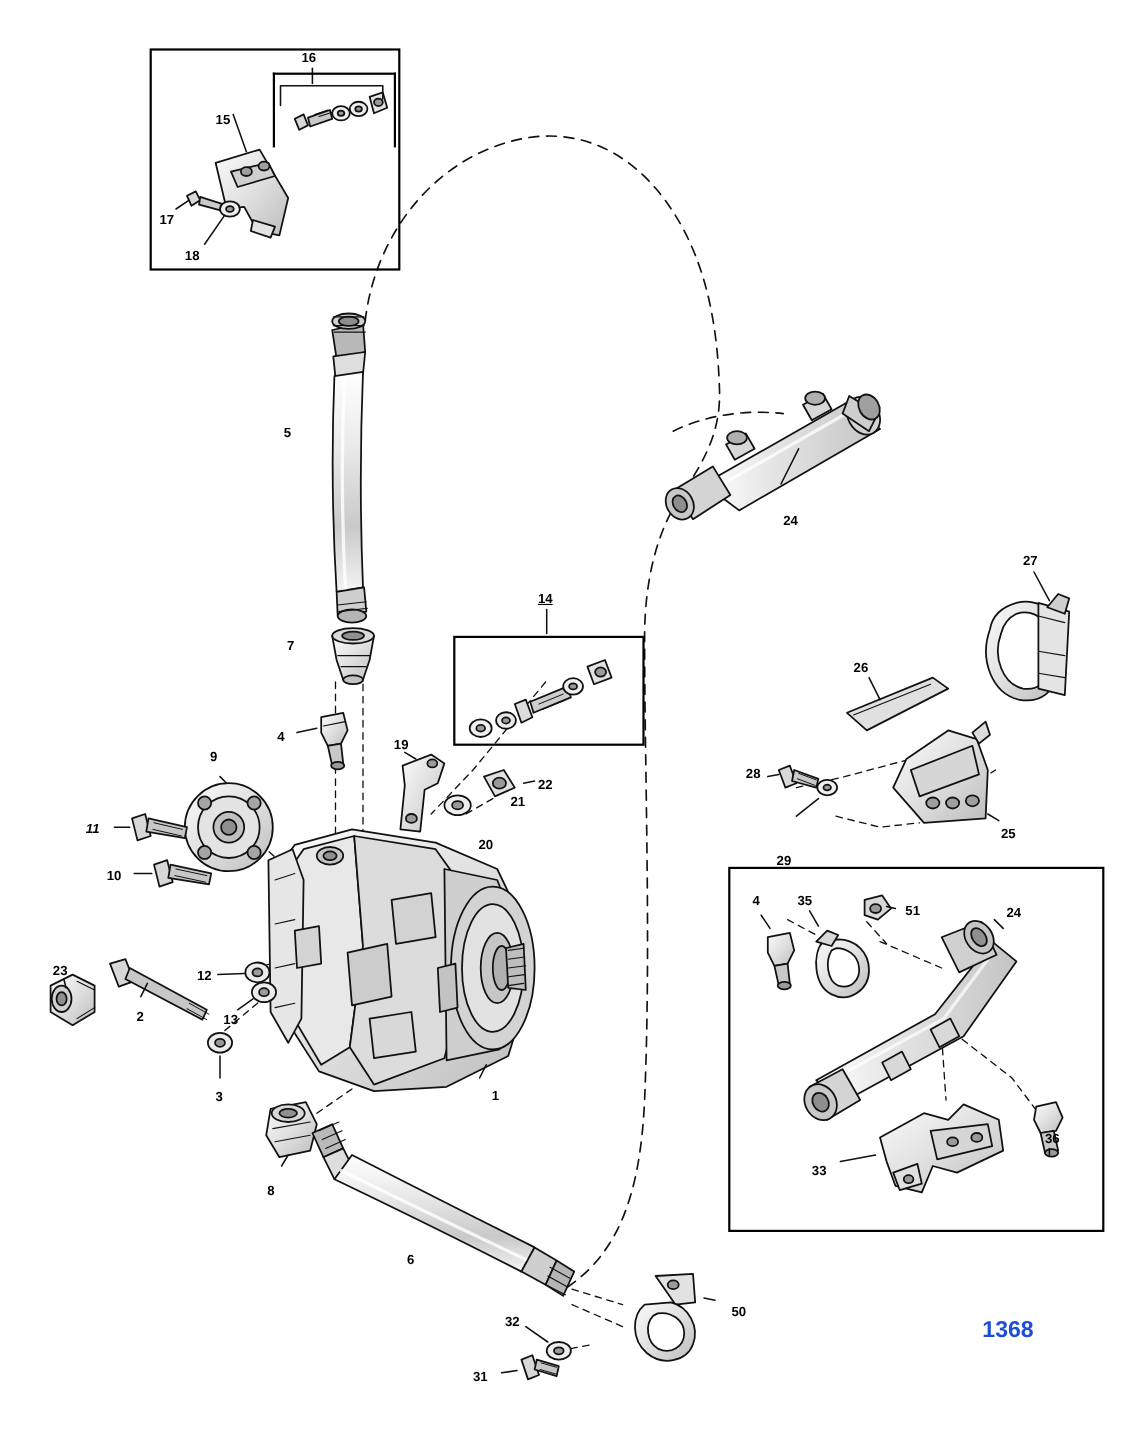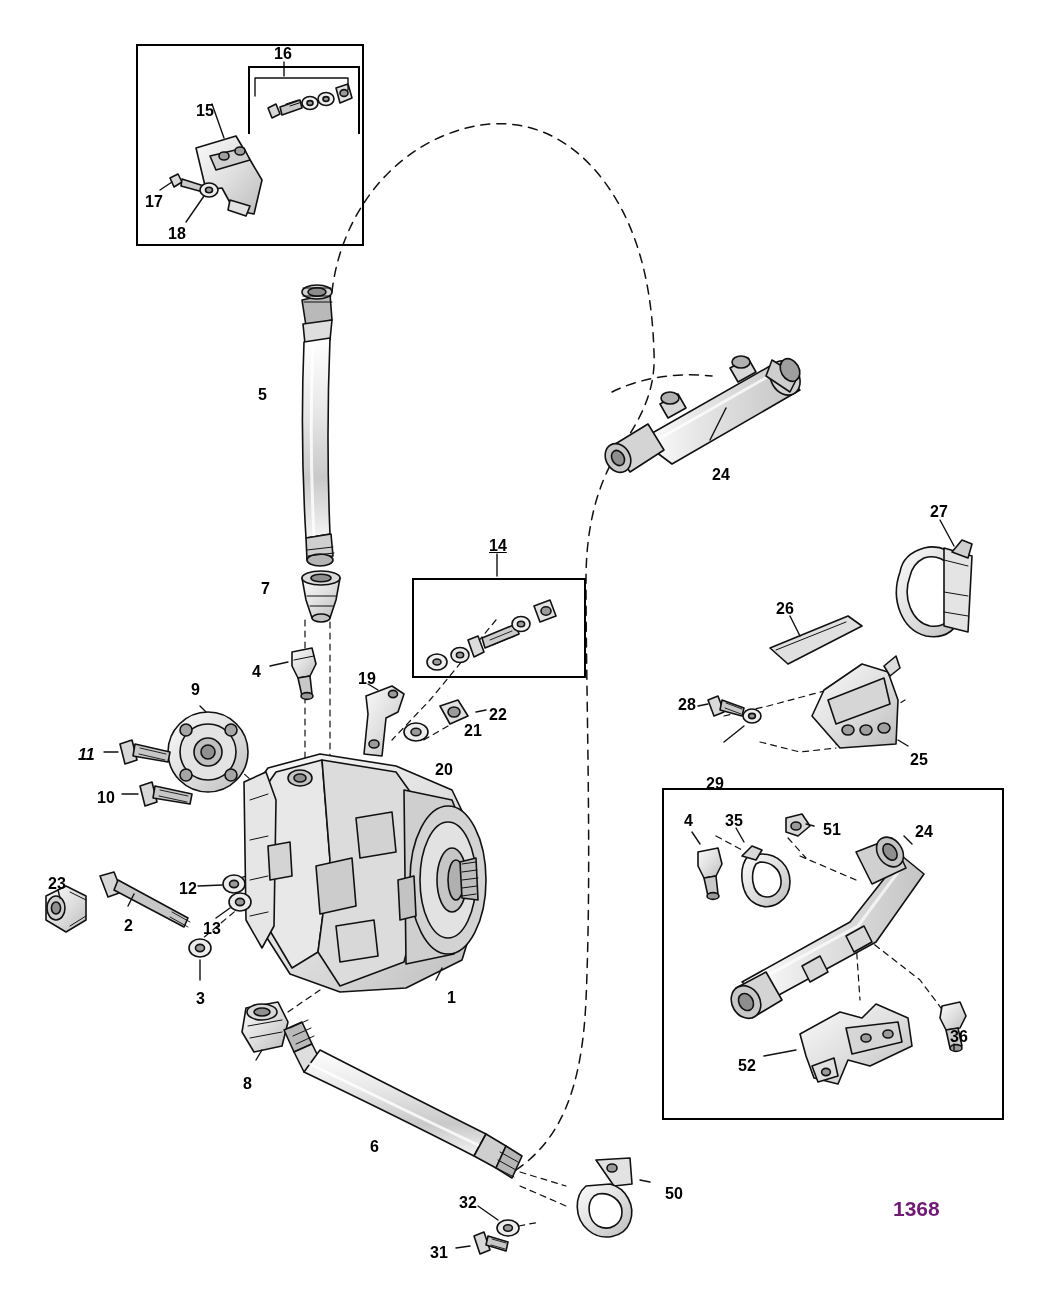--- a/index.html
+++ b/index.html
@@ -1,22 +1,22 @@
 <!DOCTYPE html>
 <html><head>
 <meta charset="utf-8">
 <style>
   html,body{margin:0;padding:0;background:#ffffff;}
   body{width:1040px;height:1304px;position:relative;
        font-family:"Liberation Sans",sans-serif;color:#111;}
   #sheet{position:absolute;left:0;top:0;width:1040px;height:1304px;overflow:hidden;}
   svg.layer{position:absolute;left:0;top:0;width:1040px;height:1304px;}
-  .callout{position:absolute;font-size:16px;font-weight:bold;color:#000;
+  .callout{position:absolute;font-size:12px;font-weight:bold;color:#000;
            letter-spacing:0px;line-height:1;white-space:nowrap;}
-  .sheetno{position:absolute;font-size:21px;font-weight:bold;color:#701a75;}
+  .sheetno{position:absolute;font-size:21px;font-weight:bold;color:#1d4ed8;}
   .box{position:absolute;border:2px solid #000;background:transparent;}
 </style>
 </head>
 <body>
 
 <div id="sheet">
 
   <svg class="layer" viewBox="0 0 1040 1304">
     <defs>
       <linearGradient id="tube" x1="0" y1="0" x2="0" y2="1">
@@ -409,21 +409,21 @@
   <div class="callout" style="left:684px;top:813px;">4</div>
   <div class="callout" style="left:725px;top:813px;">35</div>
   <div class="callout" style="left:823px;top:822px;">51</div>
   <div class="callout" style="left:915px;top:824px;">24</div>
   <div class="callout" style="left:179px;top:881px;">12</div>
   <div class="callout" style="left:48px;top:876px;">23</div>
   <div class="callout" style="left:124px;top:918px;">2</div>
   <div class="callout" style="left:203px;top:921px;">13</div>
   <div class="callout" style="left:196px;top:991px;">3</div>
   <div class="callout" style="left:447px;top:990px;">1</div>
-  <div class="callout" style="left:738px;top:1058px;">52</div>
+  <div class="callout" style="left:738px;top:1058px;">33</div>
   <div class="callout" style="left:950px;top:1029px;">36</div>
   <div class="callout" style="left:243px;top:1076px;">8</div>
   <div class="callout" style="left:370px;top:1139px;">6</div>
   <div class="callout" style="left:665px;top:1186px;">50</div>
   <div class="callout" style="left:459px;top:1195px;">32</div>
   <div class="callout" style="left:430px;top:1245px;">31</div>
 
   <div class="sheetno" style="left:893px;top:1197px;">1368</div>
 
 </div>

